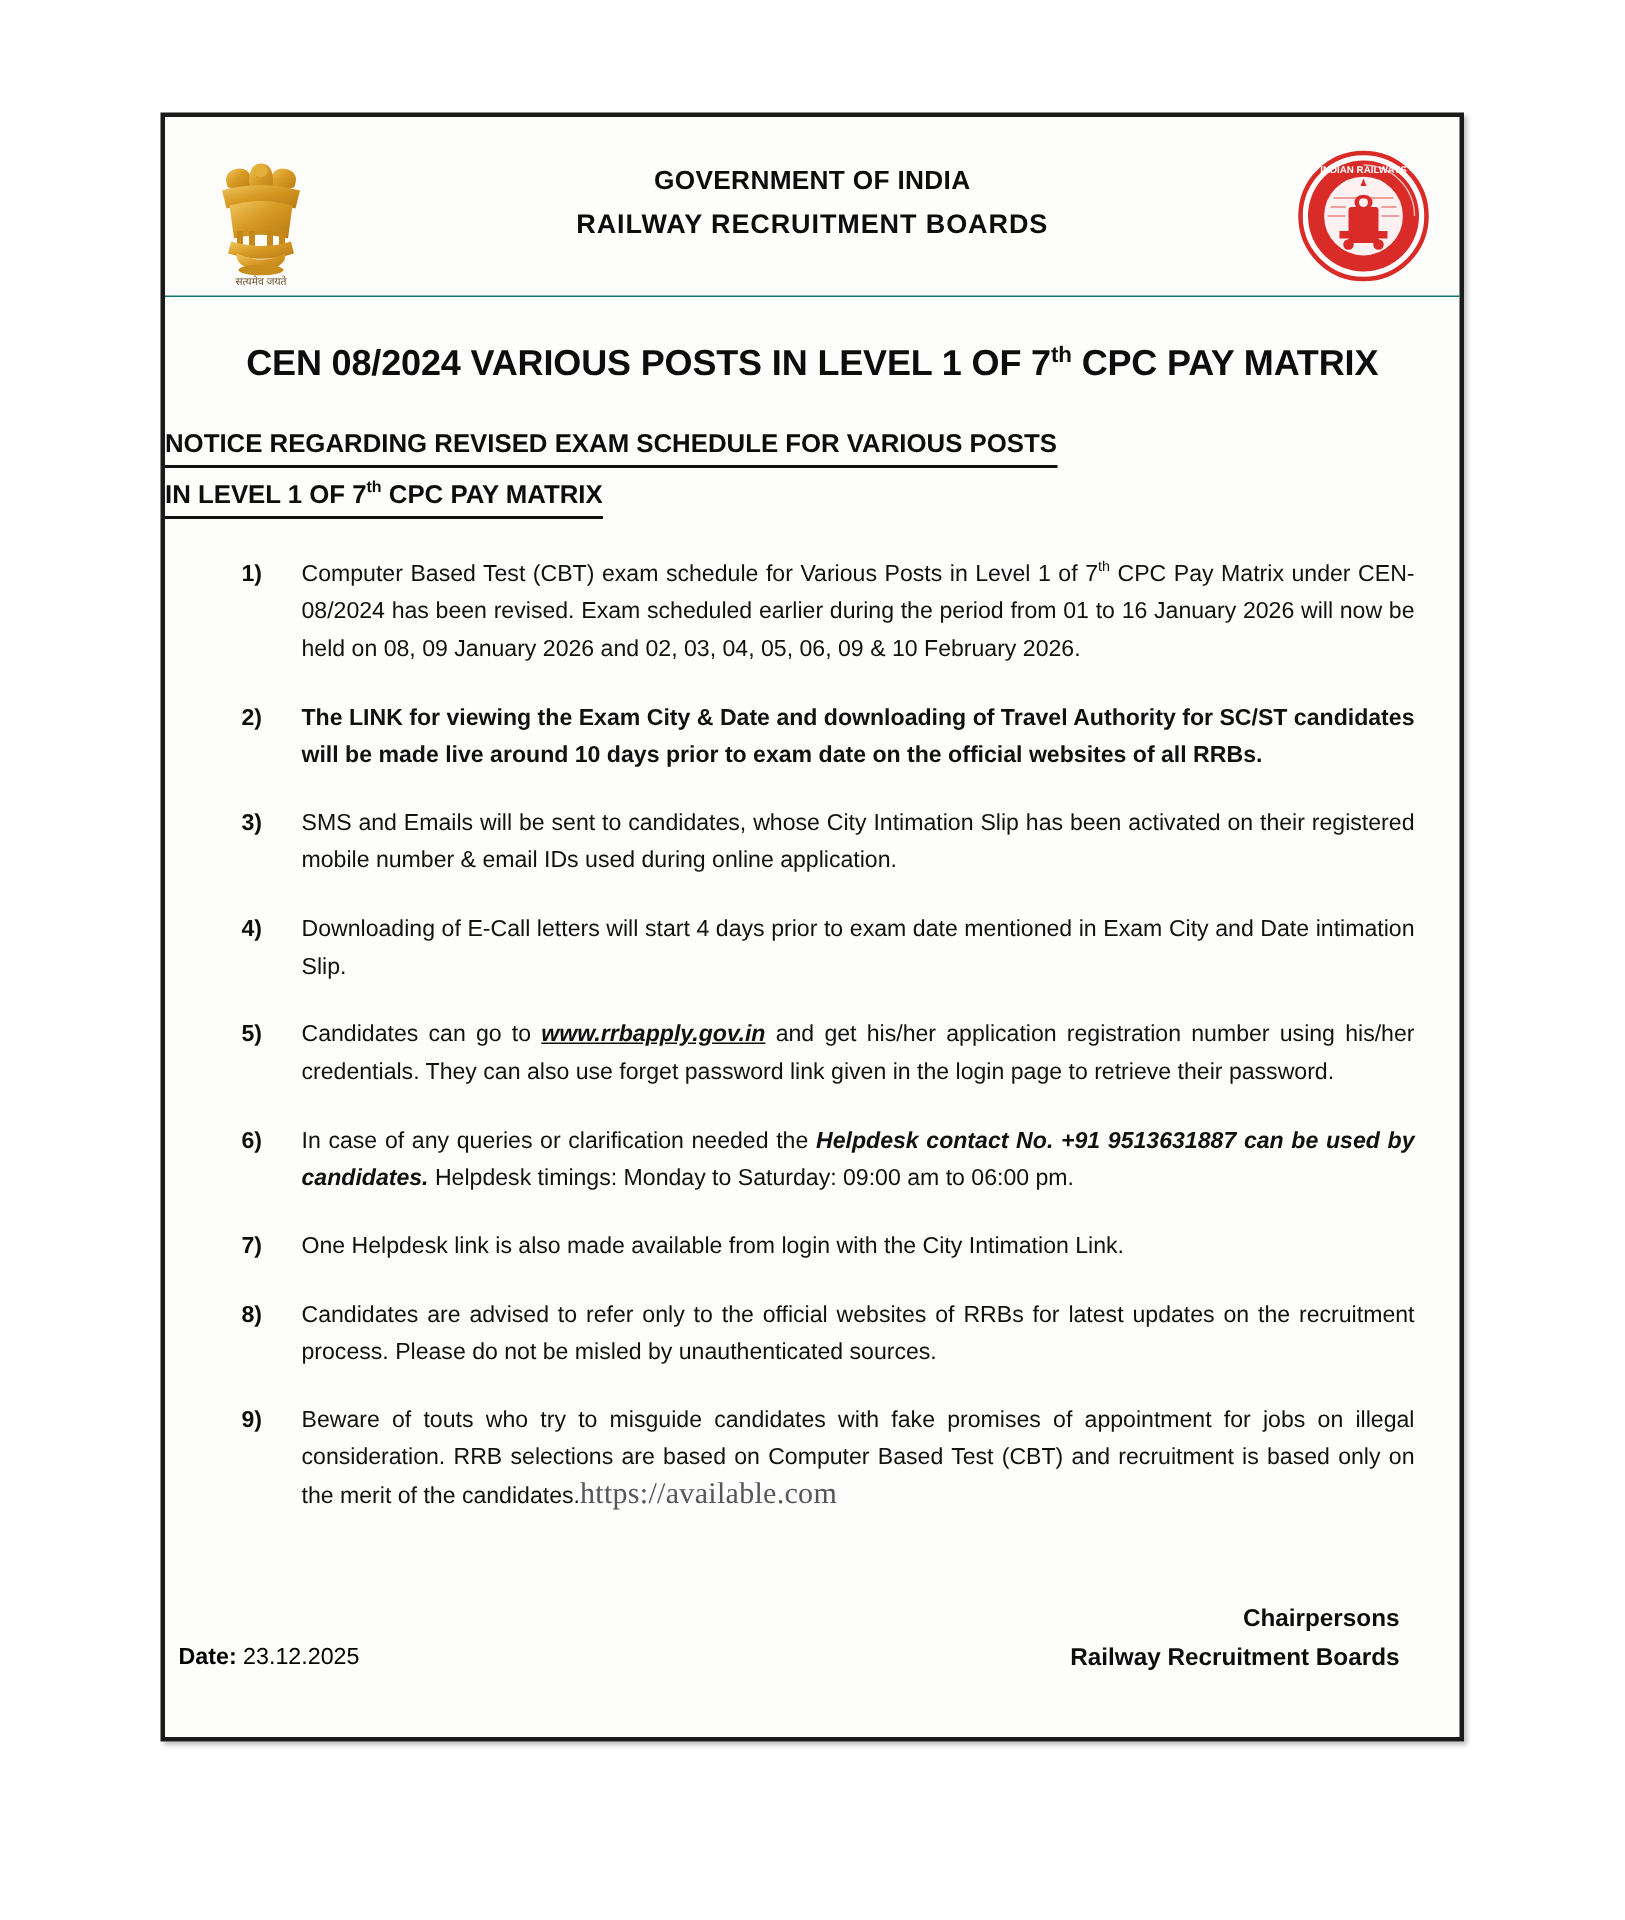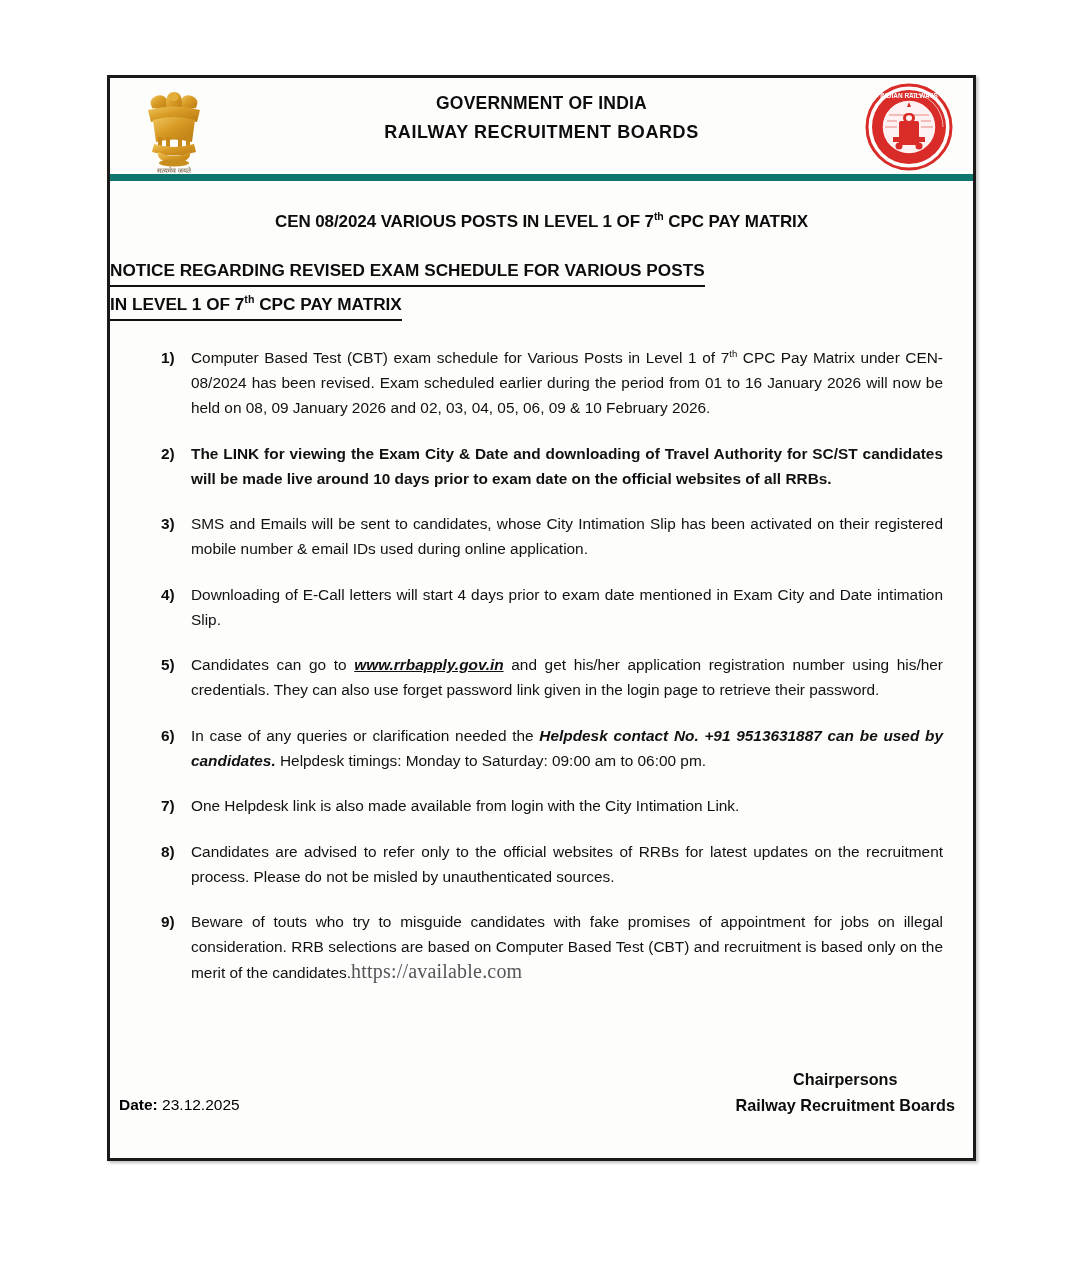--- a/index.html
+++ b/index.html
@@ -25,22 +25,23 @@
     border: 3px solid #1a1a1a;
     box-sizing: border-box;
     background: #fdfdfc;
     box-shadow: 2px 2px 3px rgba(0,0,0,0.25);
   }
 
   
   .header {
     position: relative;
     height: 103px;
-    border-bottom: 7px solid #0f766e;
+    border-bottom: 1px solid #0f766e;
     box-sizing: border-box;
+    margin-top: 17px;
   }
   .emblem {
     position: absolute;
     left: 26px;
     top: 4px;
     width: 76px;
     height: 92px;
   }
   .emblem svg { display: block; }
   .rrb-logo {
@@ -69,21 +70,21 @@
   }
   .header-titles .hline.wide {
     letter-spacing: 0.6px;
     font-size: 18px;
   }
 
   
   .cen-title {
     text-align: center;
     font-weight: bold;
-    font-size: 17px;
+    font-size: 24px;
     letter-spacing: -0.1px;
     margin-top: 31px;
     color: #0d0d0d;
     white-space: nowrap;
   }
   .notice-title {
     text-align: left;
     margin-top: 25px;
     line-height: 27px;
   }
@@ -117,20 +118,21 @@
     line-height: 25px;
     color: #0d0d0d;
   }
   .item .body {
     flex: 1 1 auto;
     font-size: 15.4px;
     line-height: 25px;
     text-align: justify;
     text-justify: inter-word;
     color: #111;
+    margin-left: 10px;
   }
   .item.bold .body { font-weight: bold; }
   .bi { font-weight: bold; font-style: italic; }
   .biu{ font-weight: bold; font-style: italic; text-decoration: underline; }
 
   .watermark {
     font-family: "Liberation Serif", serif;
     font-size: 20px;
     color: #55555a;
     font-weight: normal;
@@ -140,23 +142,23 @@
   
   .footer {
     position: absolute;
     left: 0;
     right: 0;
     bottom: 26px;
     height: 66px;
   }
   .sign {
     position: absolute;
-    right: 18px;
+    right: 40px;
     top: 0;
-    text-align: center;
+    text-align: right;
     font-weight: bold;
     font-size: 16.2px;
     line-height: 26px;
     color: #0d0d0d;
     white-space: nowrap;
   }
   .date {
     position: absolute;
     left: 9px;
     top: 26px;

